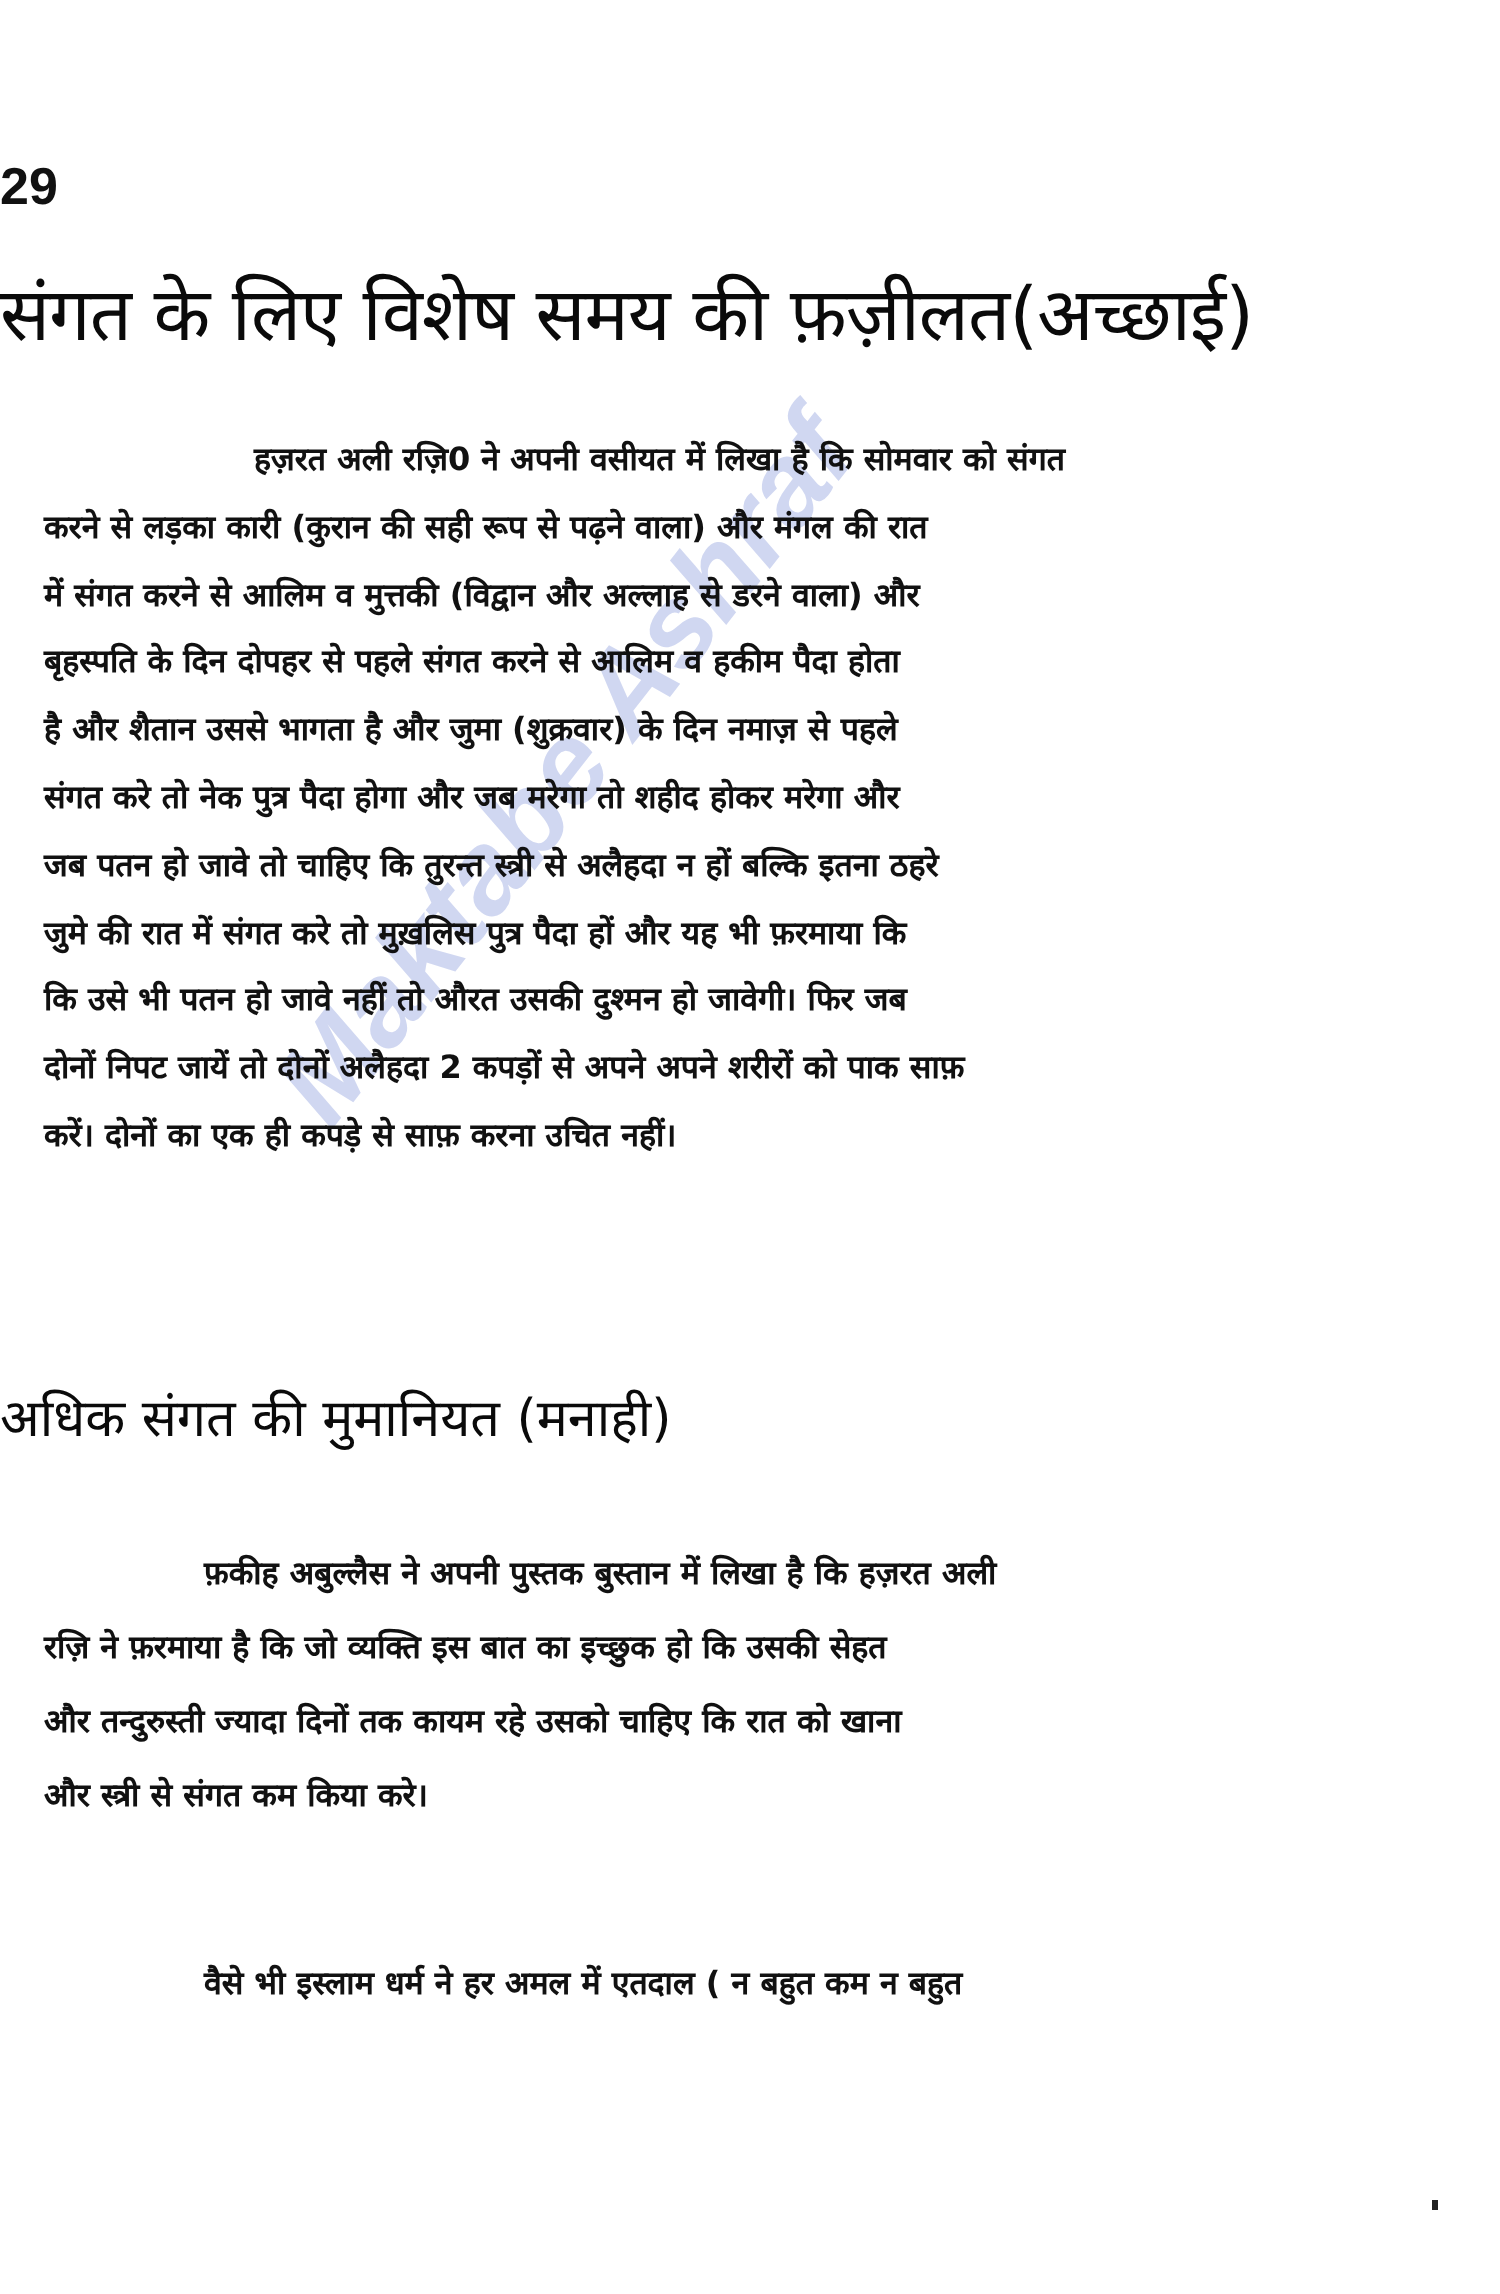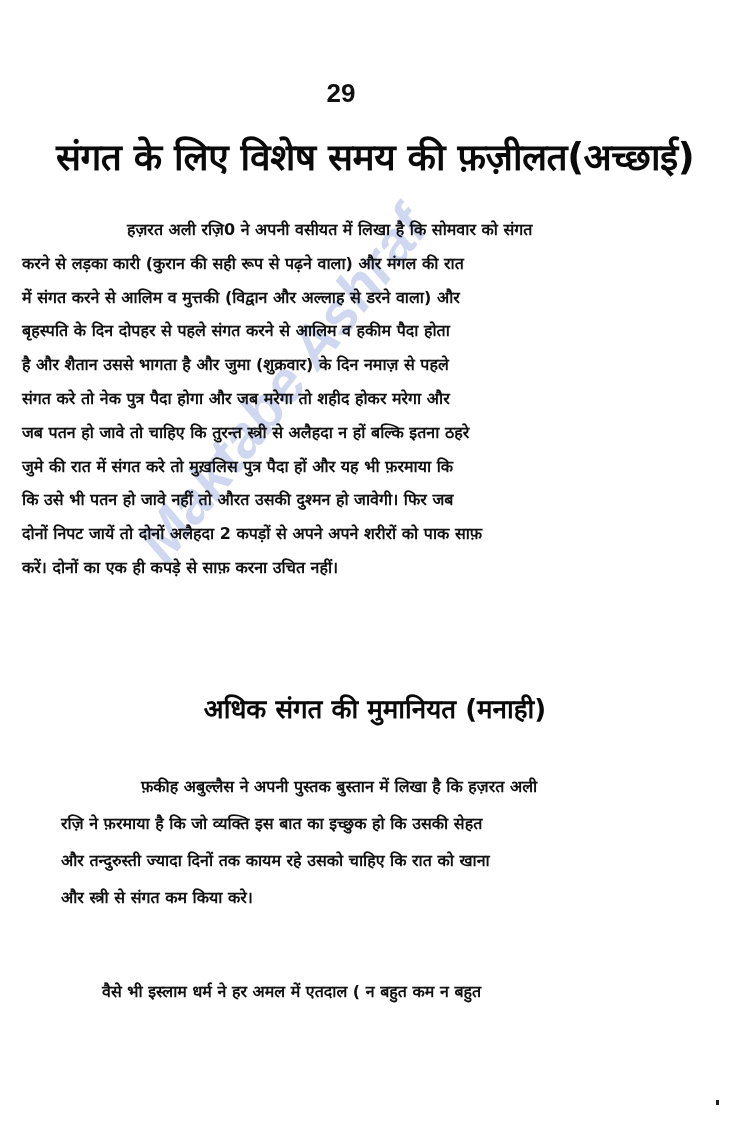--- a/index.html
+++ b/index.html
@@ -19,33 +19,32 @@
       position: absolute;
       left: 0; top: 0;
       width: 750px;
       height: 1147px;
     }
     .page-number {
       position: absolute;
       top: 78px;
       left: 0;
       width: 652px;
-      text-align: center;
+      text-align: left;
       font-family: "Liberation Sans", sans-serif;
       font-weight: bold;
       font-size: 26px;
       letter-spacing: 0px;
-      padding-left: 15px;
     }
     .heading {
       position: absolute;
       left: 0;
       width: 750px;
-      text-align: center;
-      font-weight: bold;
+      text-align: left;
+      font-weight: normal;
       color: #0a0a0a;
       white-space: nowrap;
     }
     .heading-1 {
       top: 130px;
       font-size: 37px;
       letter-spacing: -0.5px;
     }
     .heading-2 {
       top: 690px;
@@ -61,21 +60,21 @@
       line-height: 33.8px;
       text-align: justify;
     }
     .para .line {
       display: block;
       white-space: nowrap;
       height: 33.8px;
     }
     .para-1 { top: 213px; }
     .para-2 { top: 768px; line-height: 37px; }
-    .para-2 .line { height: 37px; margin-left: 39px; }
+    .para-2 .line { height: 37px; }
     .para-3 { top: 975px; }
     .indent { padding-left: 105px; }
     .indent-2 { padding-left: 80px; }
     .watermark {
       position: absolute;
       left: 150px;
       top: 520px;
       font-family: "Liberation Sans", sans-serif;
       font-weight: bold;
       font-style: italic;

